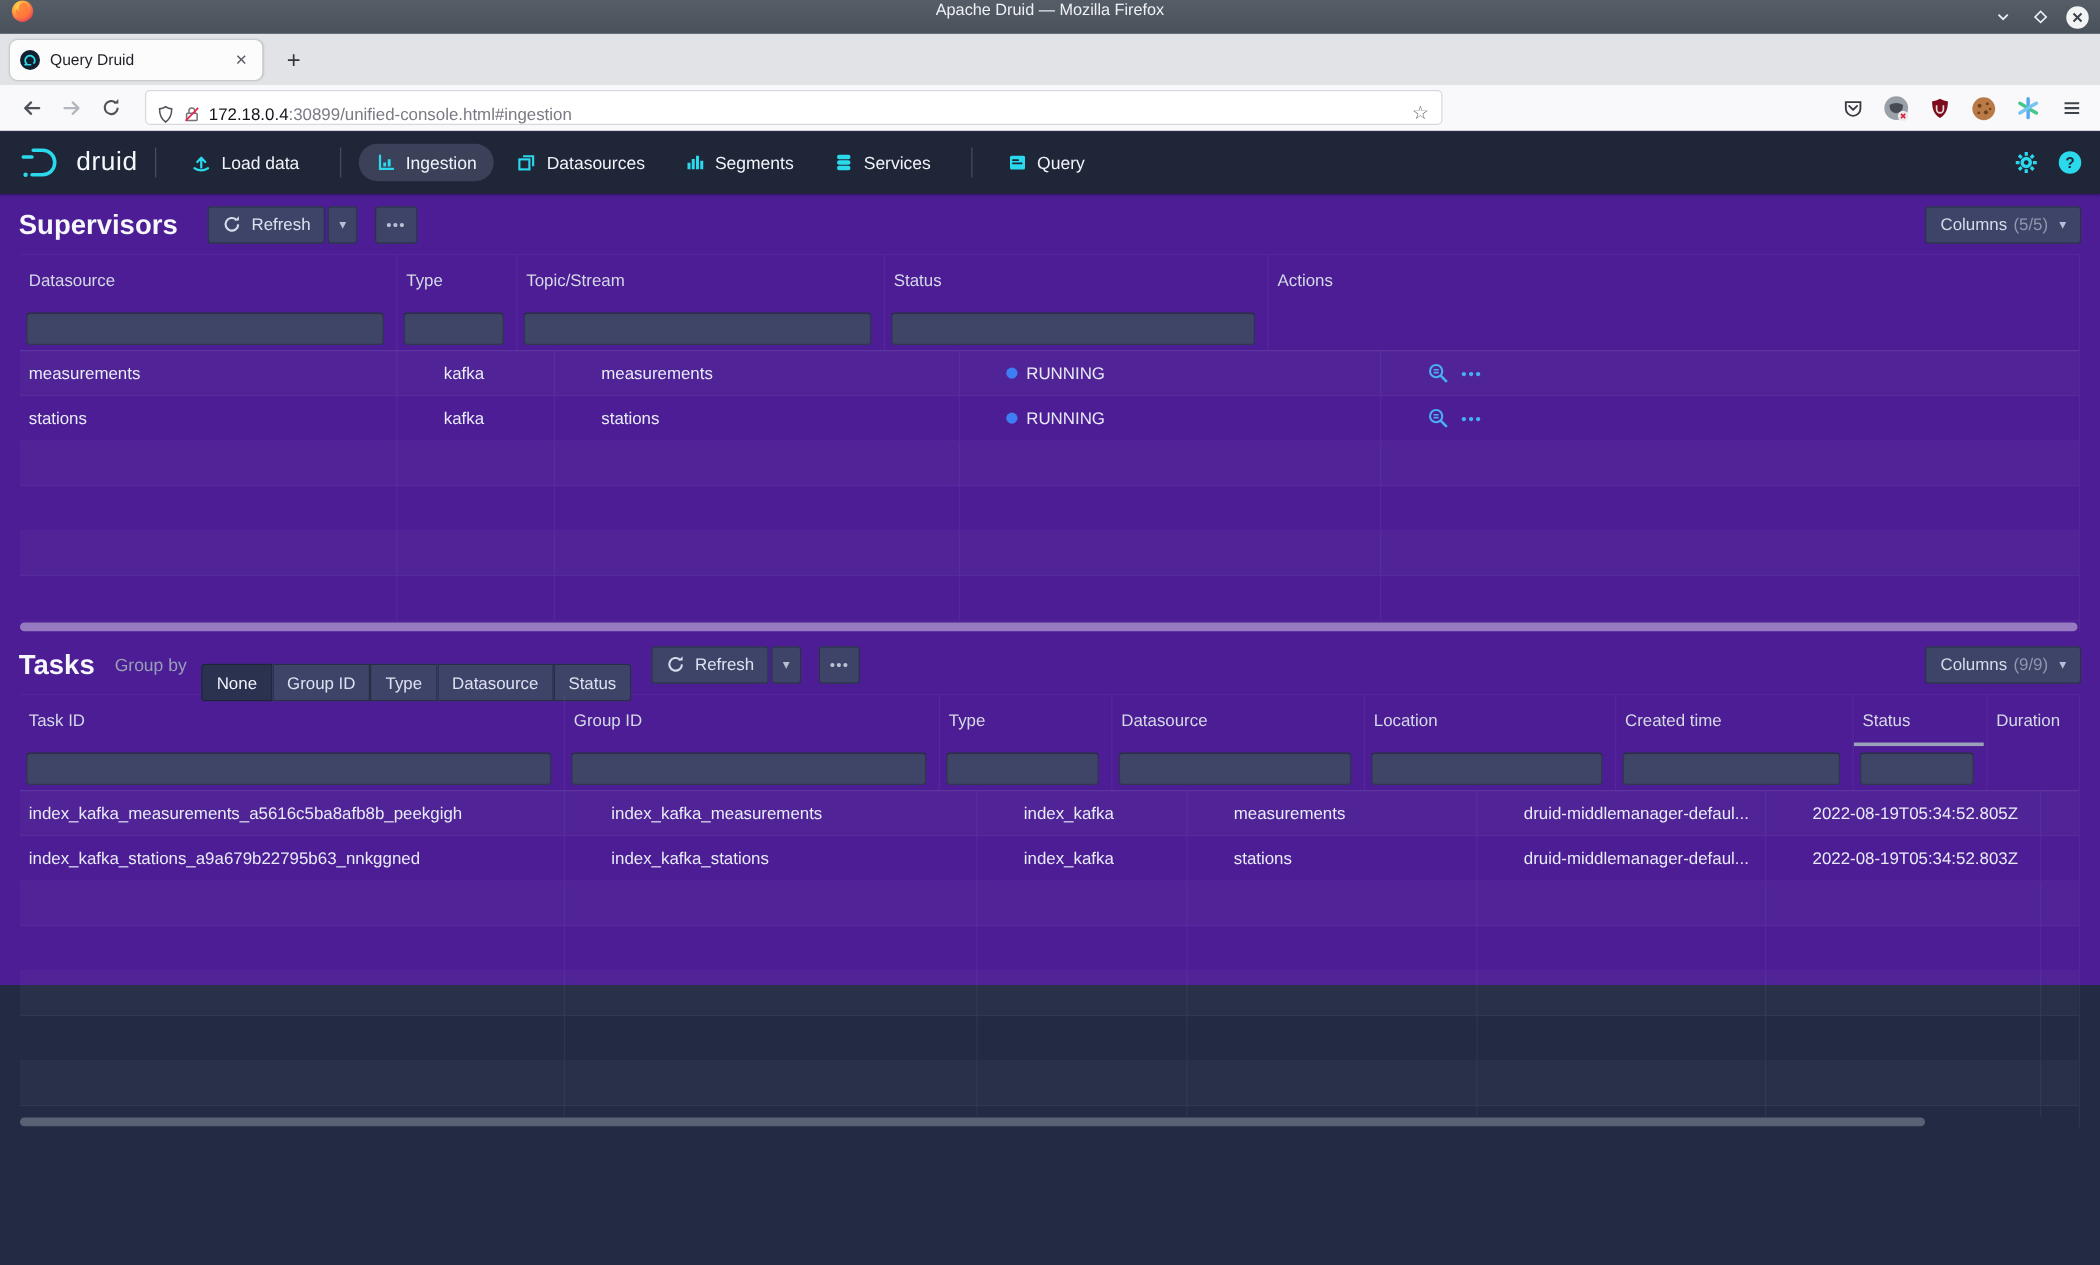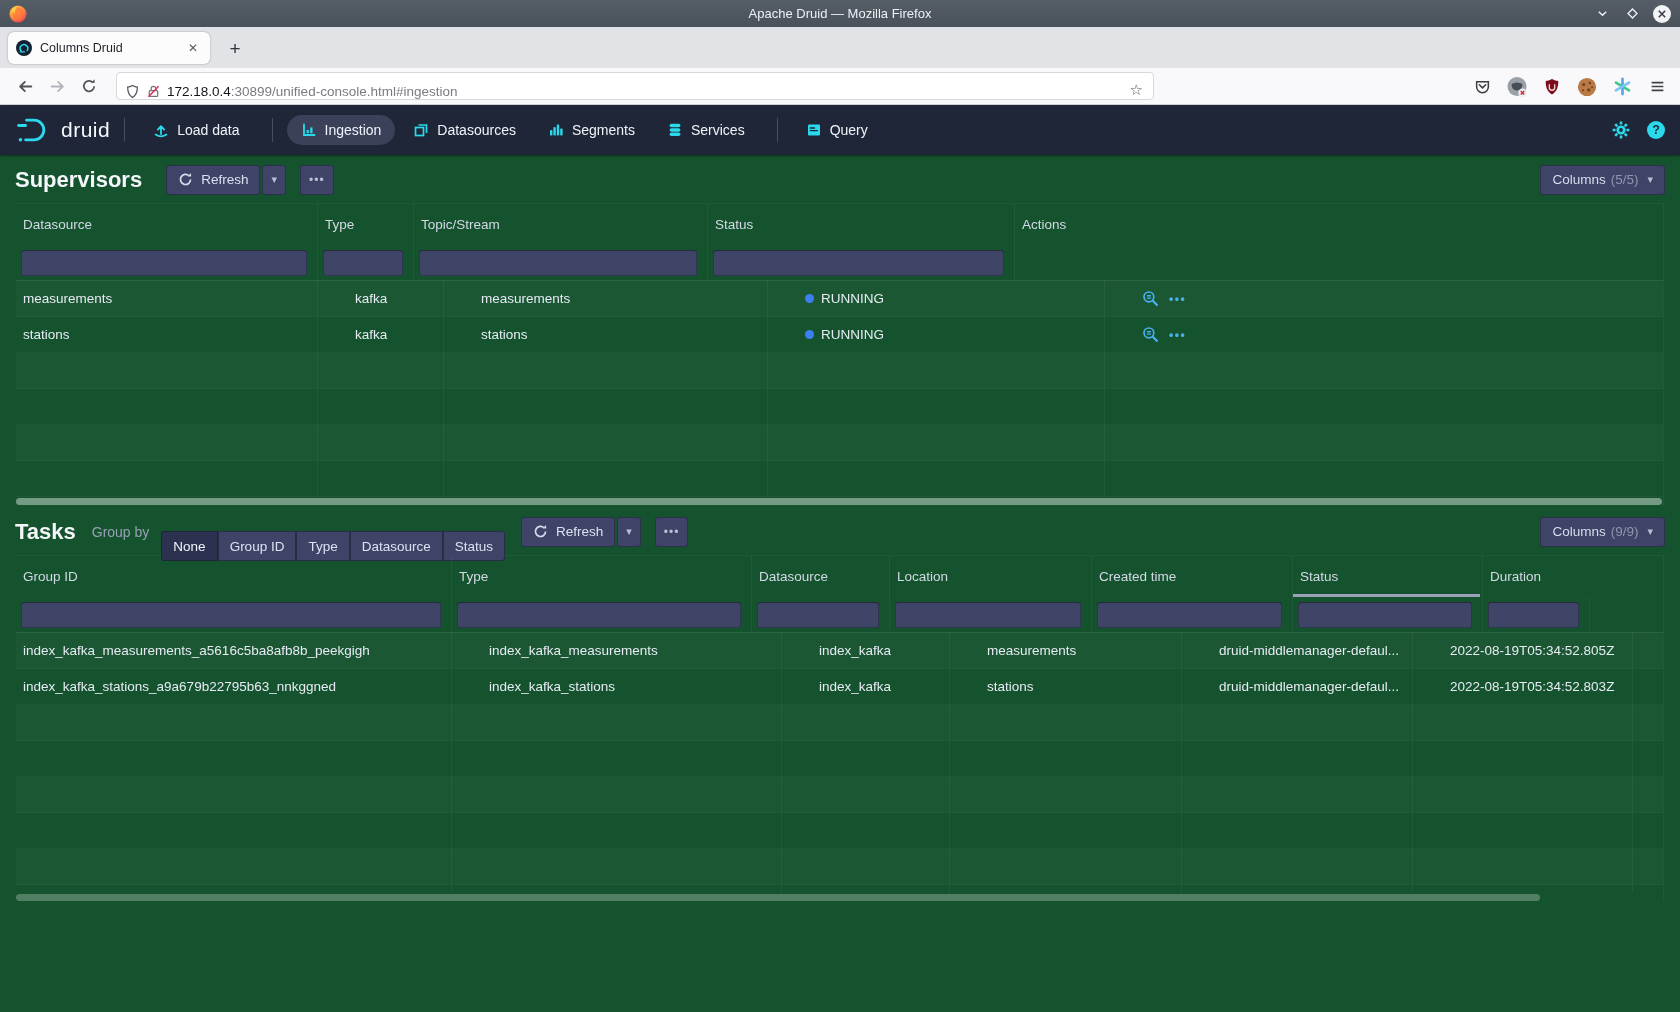--- a/index.html
+++ b/index.html
@@ -2,21 +2,21 @@
 <html><head>
 <meta charset="utf-8">
 <style>
   * { box-sizing: border-box; margin: 0; padding: 0; }
   html,body { width:1680px; height:1012px; overflow:hidden; }
   body { font-family:"Liberation Sans", sans-serif; }
   #stage { position:relative; width:1680px; height:1012px; background:#232b44; overflow:hidden; }
 
   
   .titlebar { position:absolute; top:0; left:0; width:100%; height:27px;
-    background:linear-gradient(#555d66,#49515a); display:flex; align-items:center; }
+    background:linear-gradient(#555d66,#49515a); display:flex; }
   .ff-logo { width:18px; height:18px; margin-left:9px; }
   .titlebar-title { position:absolute; left:0; right:0; text-align:center; color:#eef1f4; font-size:13px; }
   .win-controls { position:absolute; right:8px; top:0; height:27px; display:flex; align-items:center; gap:10px; }
   .win-btn { width:20px; height:20px; display:flex; align-items:center; justify-content:center; }
 
   
   .tabstrip { position:absolute; top:27px; left:0; width:100%; height:41px; background:#e2e3e7; }
   .tab { position:absolute; left:8px; top:5px; width:202px; height:32px; background:#fcfcfd;
     border-radius:6px; box-shadow:0 0 2px rgba(0,0,0,.35); display:flex; align-items:center; padding:0 8px; }
   .tab-title { font-size:12.5px; color:#1f1f28; flex:1; margin-left:8px; white-space:nowrap; overflow:hidden; }
@@ -33,21 +33,21 @@
     border-radius:4px; display:flex; align-items:flex-end; padding:0 8px; }
   .urlbar .sep { width:6px; }
   .url-text { font-size:13.5px; margin-left:6px; flex:1; white-space:nowrap; overflow:hidden; }
   .url-domain { color:#15141a; }
   .url-rest { color:#7a7a84; }
   .url-star { color:#5b5b66; font-size:15px; padding:0 2px; }
   .toolbar-right { position:absolute; right:10px; top:0; height:37px; display:flex; align-items:center; gap:9px; }
   .ext-ic { width:26px; height:26px; display:flex; align-items:center; justify-content:center; border-radius:4px; }
 
   
-  .app { position:absolute; top:105px; left:0; width:100%; height:907px; background:#14532d; }
+  .app { position:absolute; top:105px; left:0; width:100%; height:683px; background:#4c1d95; }
   .dnavbar { position:relative; height:50px; background:#1f2637; box-shadow:0 1px 2px rgba(0,0,0,.4);
     display:flex; align-items:center; padding:0 15px; }
   .brand { display:flex; align-items:center; gap:8px; }
   .brand-text { color:#f5f8fc; font-size:21px; letter-spacing:.5px; }
   .nav-sep { width:1px; height:24px; background:rgba(255,255,255,.18); margin:0 14px; }
   .dnav-item { display:flex; align-items:center; gap:8px; padding:7px 14px; border-radius:17px;
     color:#f0f4fa; font-size:14px; margin-right:4px; cursor:default; }
   .dnav-item.active { background:#3a4158;align-items:center; }
   .dnav-item svg { display:block; }
   .dnav-right { position:absolute; right:15px; display:flex; align-items:center; gap:16px; }
@@ -137,21 +137,21 @@
     </div>
   </div>
 
   <div class="tabstrip">
     <div class="tab">
       <svg width="16" height="16" viewBox="0 0 16 16">
         <circle cx="8" cy="8" r="8" fill="#12202f"></circle>
         <path d="M5.2 11 A3.8 3.8 0 1 1 11.2 10.4" fill="none" stroke="#2bd9ec" stroke-width="1.5" stroke-linecap="round"></path>
         <path d="M4 11.8 h4.5" stroke="#2bd9ec" stroke-width="1.3" stroke-linecap="round"></path>
       </svg>
-      <span class="tab-title">Columns Druid</span>
+      <span class="tab-title">Query Druid</span>
       <span class="tab-close">✕</span>
     </div>
     <div class="newtab">+</div>
   </div>
 
   <div class="toolbar">
     <div style="width:10px"></div>
     <div class="nav-ic">
       <svg width="17" height="17" viewBox="0 0 16 16">
           <path d="M13.5 8 H3.5 M7.4 3.7 L3 8 l4.4 4.3" fill="none" stroke="#4f5259" stroke-width="1.7" stroke-linecap="round" stroke-linejoin="round"></path>
@@ -455,20 +455,21 @@
       <div class="btn columns">
         <span>Columns</span>
         <span class="dim">(9/9)</span>
         <span class="cv">▾</span>
       </div>
     </div>
 
     <div class="tbl">
       <div class="tasks-clip">
         <div class="grid task-cols thead">
+          <div class="cell">Task ID</div>
           <div class="cell">Group ID</div>
           <div class="cell">Type</div>
           <div class="cell">Datasource</div>
           <div class="cell">Location</div>
           <div class="cell">Created time</div>
           <div class="cell sorted">Status</div>
           <div class="cell">Duration</div>
         </div>
         <div class="grid task-cols filter-row">
           <div class="cell">

